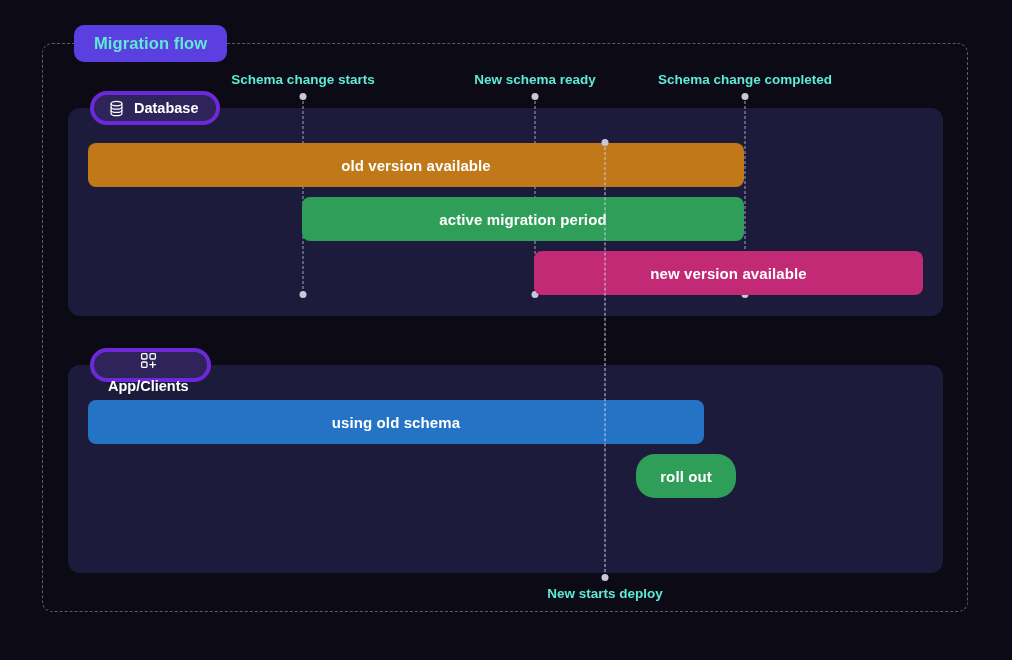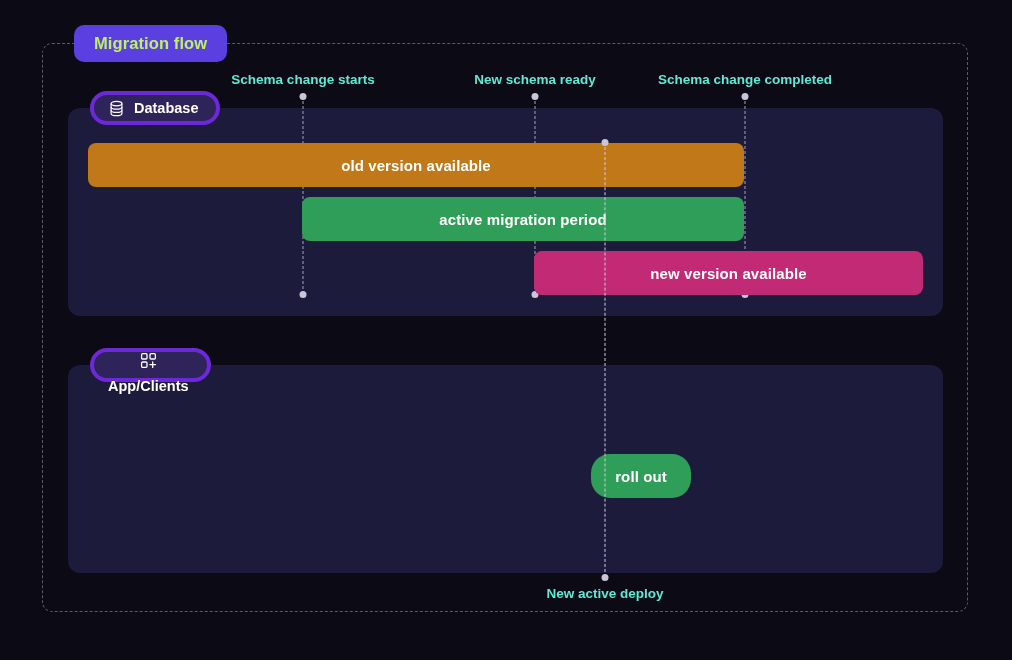--- a/index.html
+++ b/index.html
@@ -35,21 +35,21 @@
   .flow-badge {
     position: absolute;
     left: 74px;
     top: 25px;
     height: 37px;
     padding: 0 20px;
     display: flex;
     align-items: center;
     background: #5b3fe0;
     border-radius: 10px;
-    color: #bef264;
+    color: #5eead4;
     font-size: 16.5px;
     font-weight: bold;
     letter-spacing: .1px;
     z-index: 6;
   }
 
   
   .lane {
     position: absolute;
     left: 68px;
@@ -193,34 +193,37 @@
     <div class="vline"></div>
     <div class="dot top"></div>
     <div class="dot bot"></div>
     <div class="cap above">Schema change completed</div>
   </div>
 
   <div class="milestone deploy" style="left:604px; top:142px; width:2px; height:435px; z-index:8;">
     <div class="vline"></div>
     <div class="dot top"></div>
     <div class="dot bot"></div>
-    <div class="cap below">New active deploy</div>
+    <div class="cap below">New starts deploy</div>
   </div>
 
   <div class="bar" style="left:88px; top:143px; width:656px; height:44px; background:#c07818;">
     <span class="bar-label">old version available</span>
   </div>
 
   <div class="bar" style="left:302px; top:197px; width:442px; height:44px; background:#2f9e58;">
     <span class="bar-label">active migration period</span>
   </div>
 
   <div class="bar" style="left:534px; top:251px; width:389px; height:44px; background:#c22a76;">
     <span class="bar-label">new version available</span>
   </div>
 
-
-  <div class="bar" style="left:591px; top:454px; width:100px; height:44px; background:#2f9e58;border-radius:19px;">
+  <div class="bar" style="left:88px; top:400px; width:616px; height:44px; background:#2573c4;">
+    <span class="bar-label">using old schema</span>
+  </div>
+
+  <div class="bar" style="left:636px; top:454px; width:100px; height:44px; background:#2f9e58;border-radius:19px;">
     <span class="bar-label">roll out</span>
   </div>
 
 
 </div>
 
 </body></html>

